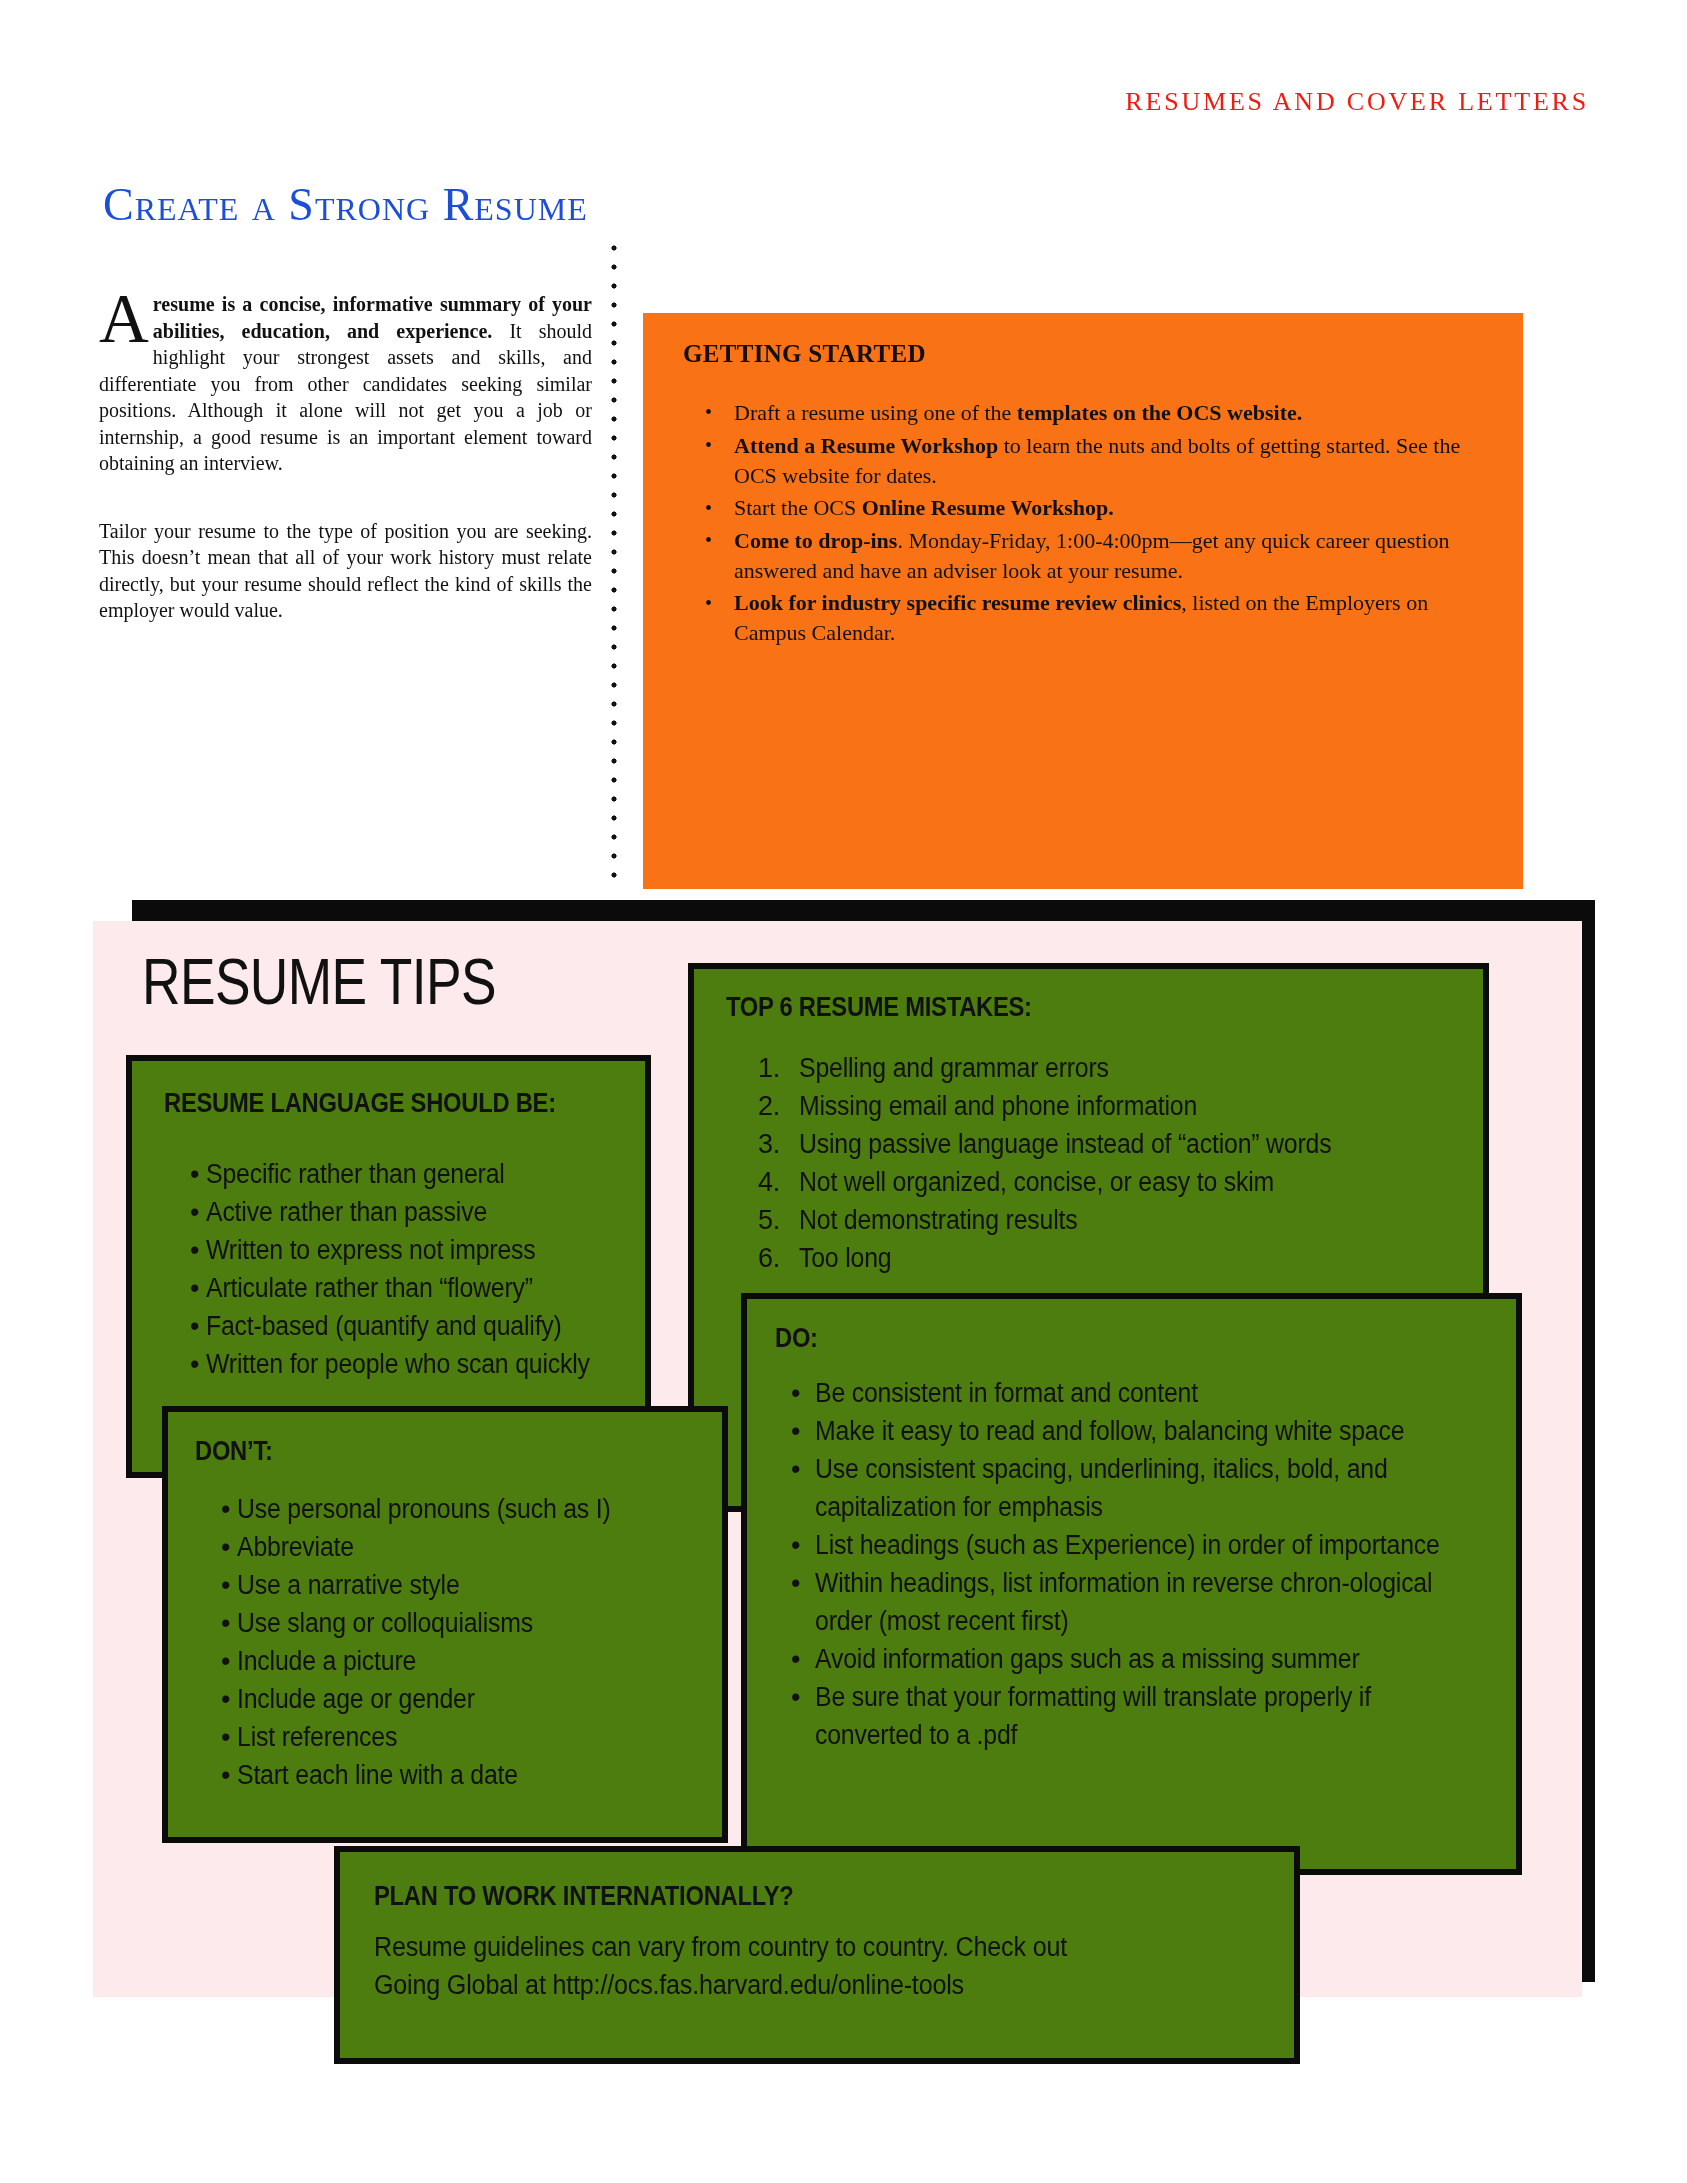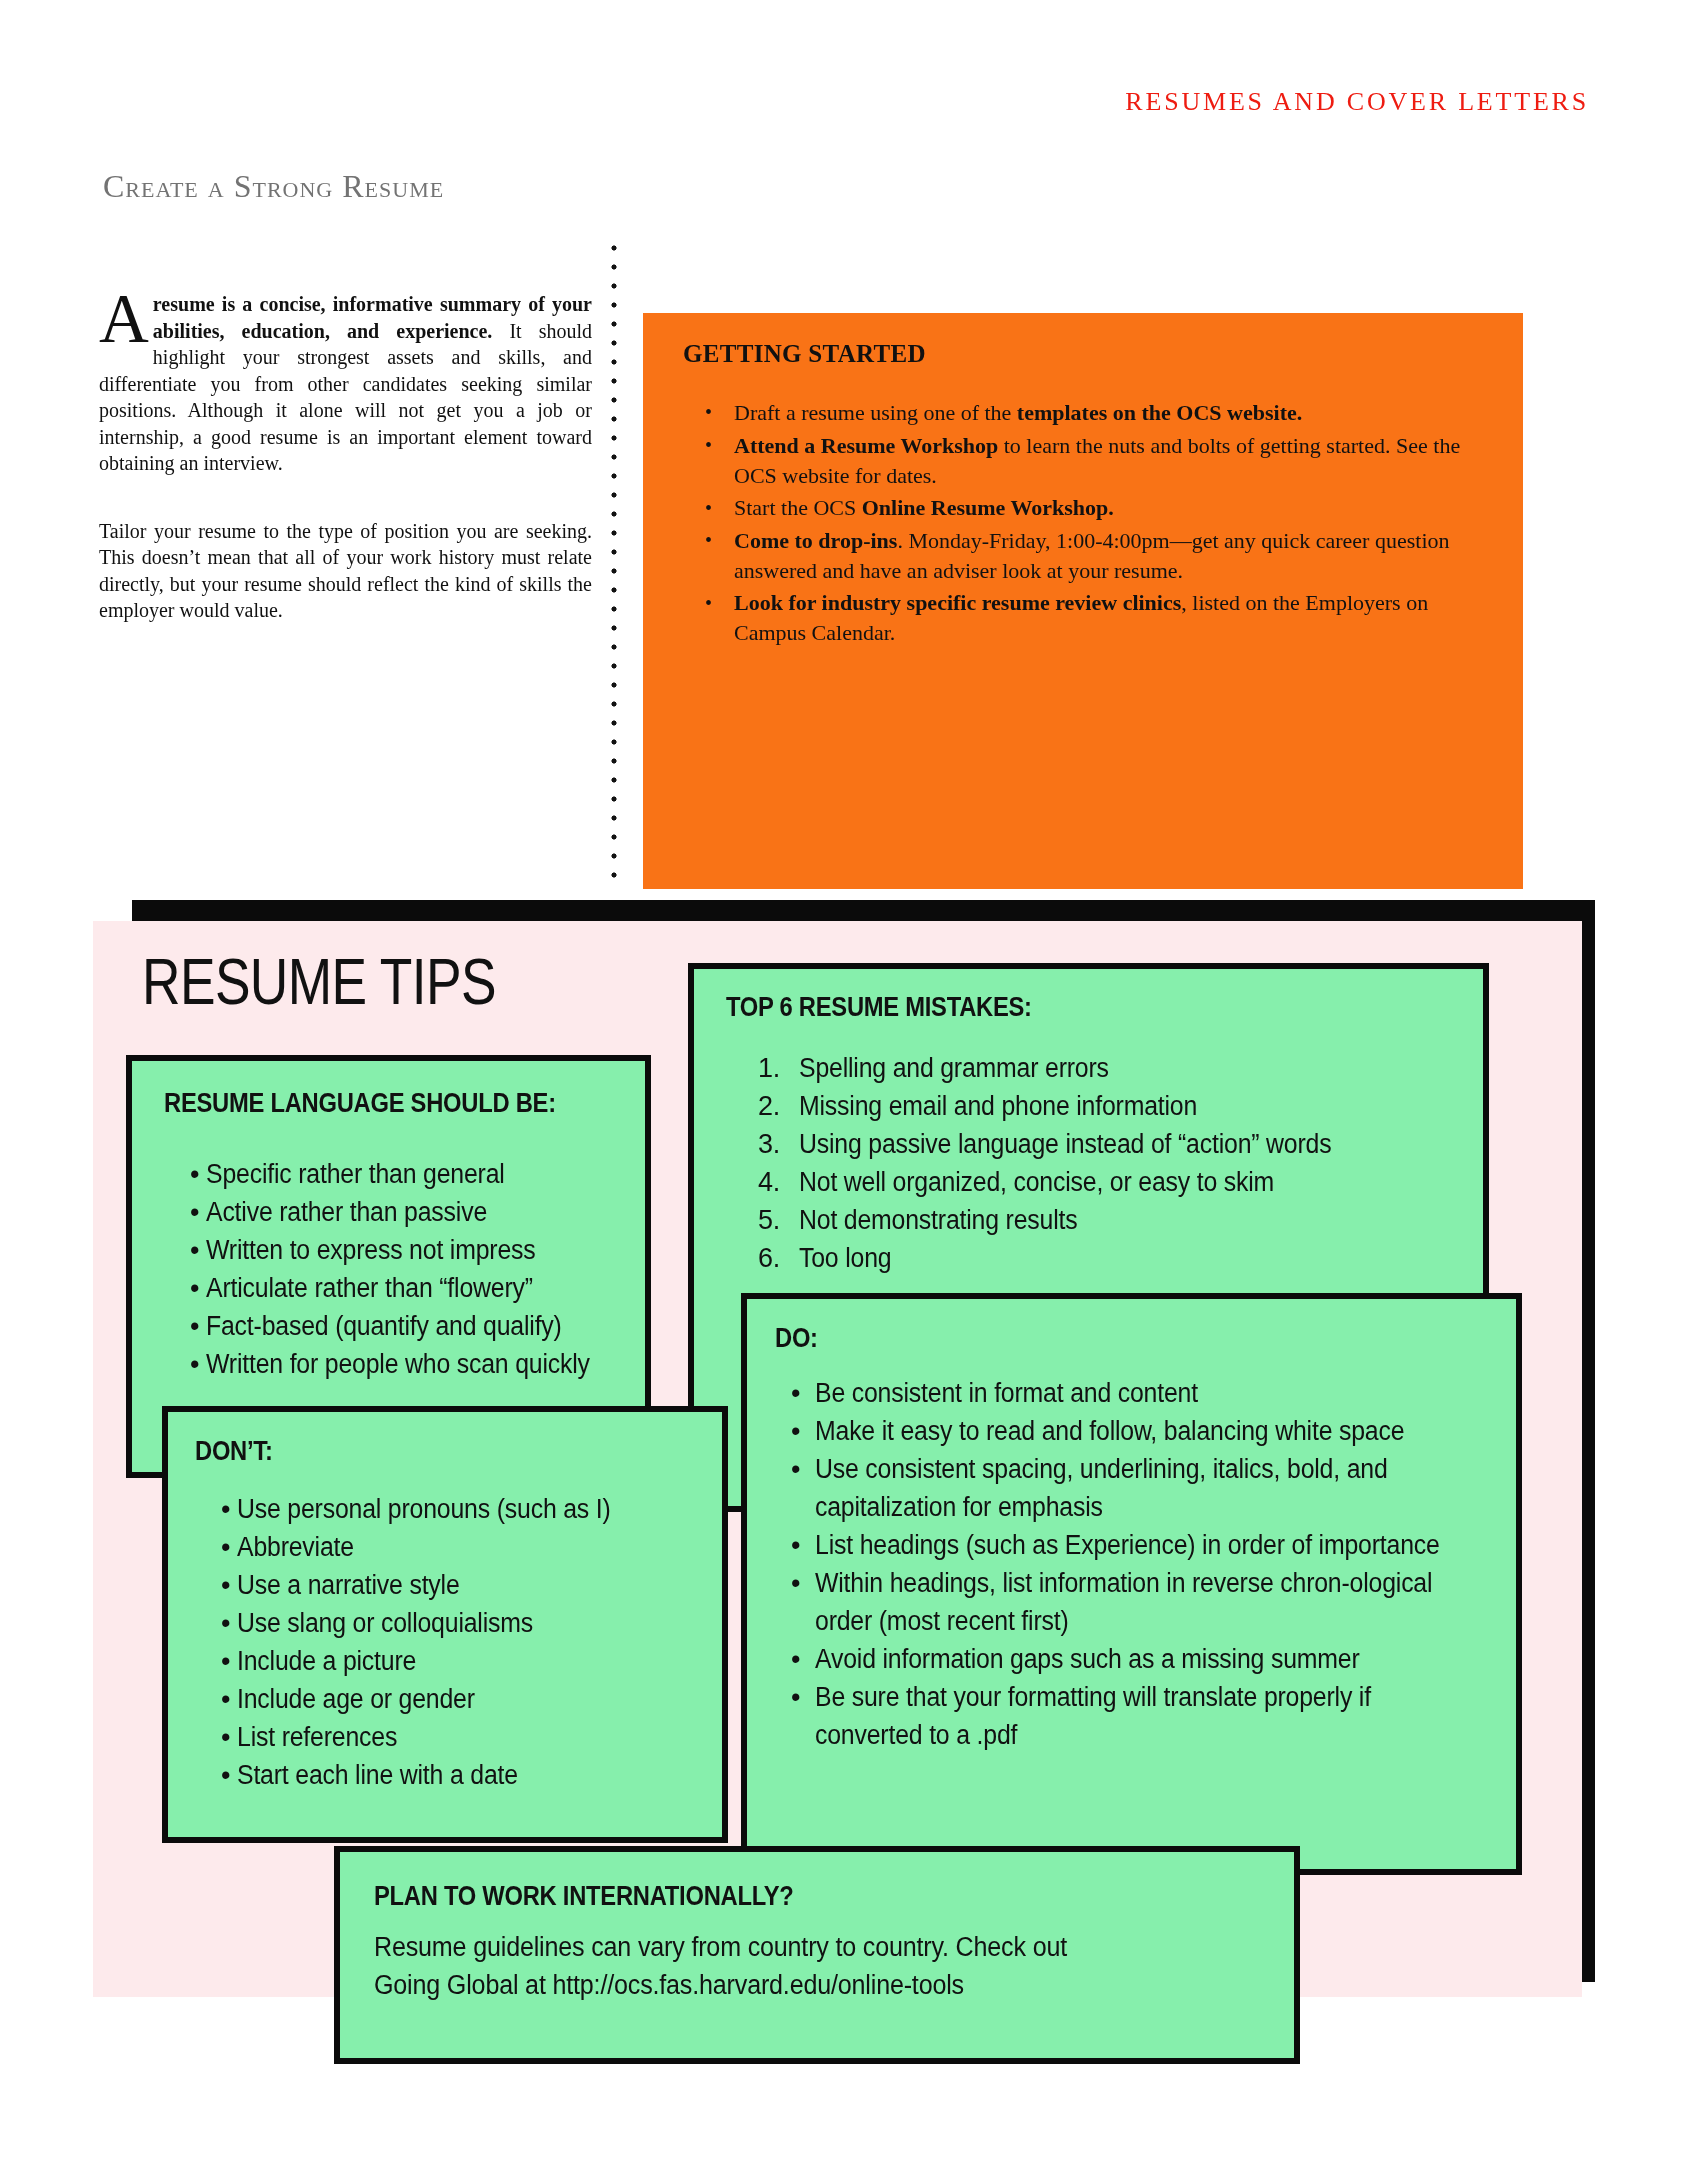--- a/index.html
+++ b/index.html
@@ -20,25 +20,25 @@
     font-family:"Liberation Serif", serif;
     font-size:26px;
     letter-spacing:2.8px;
     font-weight:400;
     white-space:nowrap;
   }
   .doc-title{
     position:absolute;
     left:103px; top:147px;
     font-family:"Liberation Serif", serif;
-    font-size:32px;
+    font-size:46px;
     font-weight:400;
     font-variant:small-caps;
     letter-spacing:1px;
-    color:#737373;
+    color:#1d4ed8;
     white-space:nowrap;
   }
 
   
   .dotrule{
     position:absolute;
     left:611px; top:245px;
     width:6px; height:645px;
     background-image:radial-gradient(circle at 3px 3px, #111 2.4px, rgba(0,0,0,0) 2.7px);
     background-size:6px 19px;
@@ -123,21 +123,21 @@
     letter-spacing:-0.7px;
     color:#111;
     transform:scaleX(0.82);
     transform-origin:left top;
     white-space:nowrap;
   }
 
   
   .card{
     position:absolute;
-    background:#86efac;
+    background:#4d7c0f;
     border:6px solid #0b0b0b;
     box-sizing:border-box;
     font-family:"Liberation Sans", sans-serif;
     color:#111;
   }
   .card h3{
     margin:0;
     font-size:27px;
     font-weight:bold;
     letter-spacing:-0.3px;

